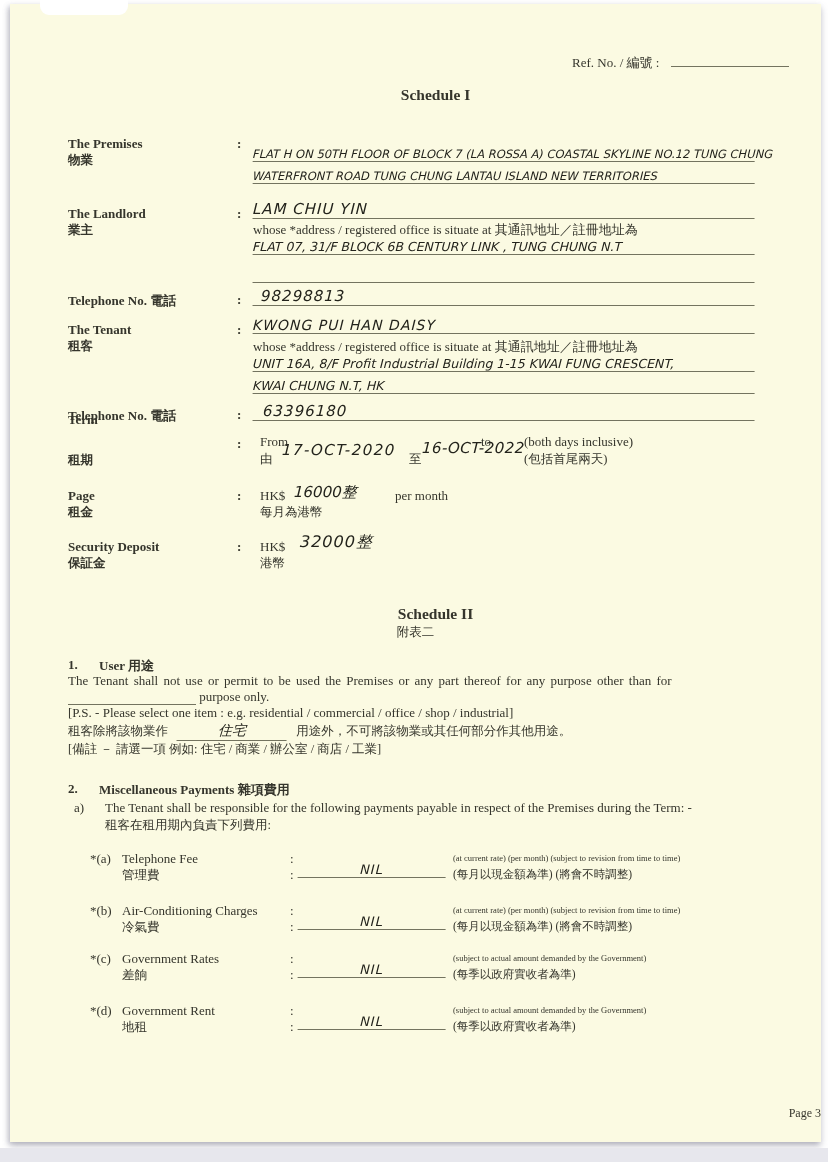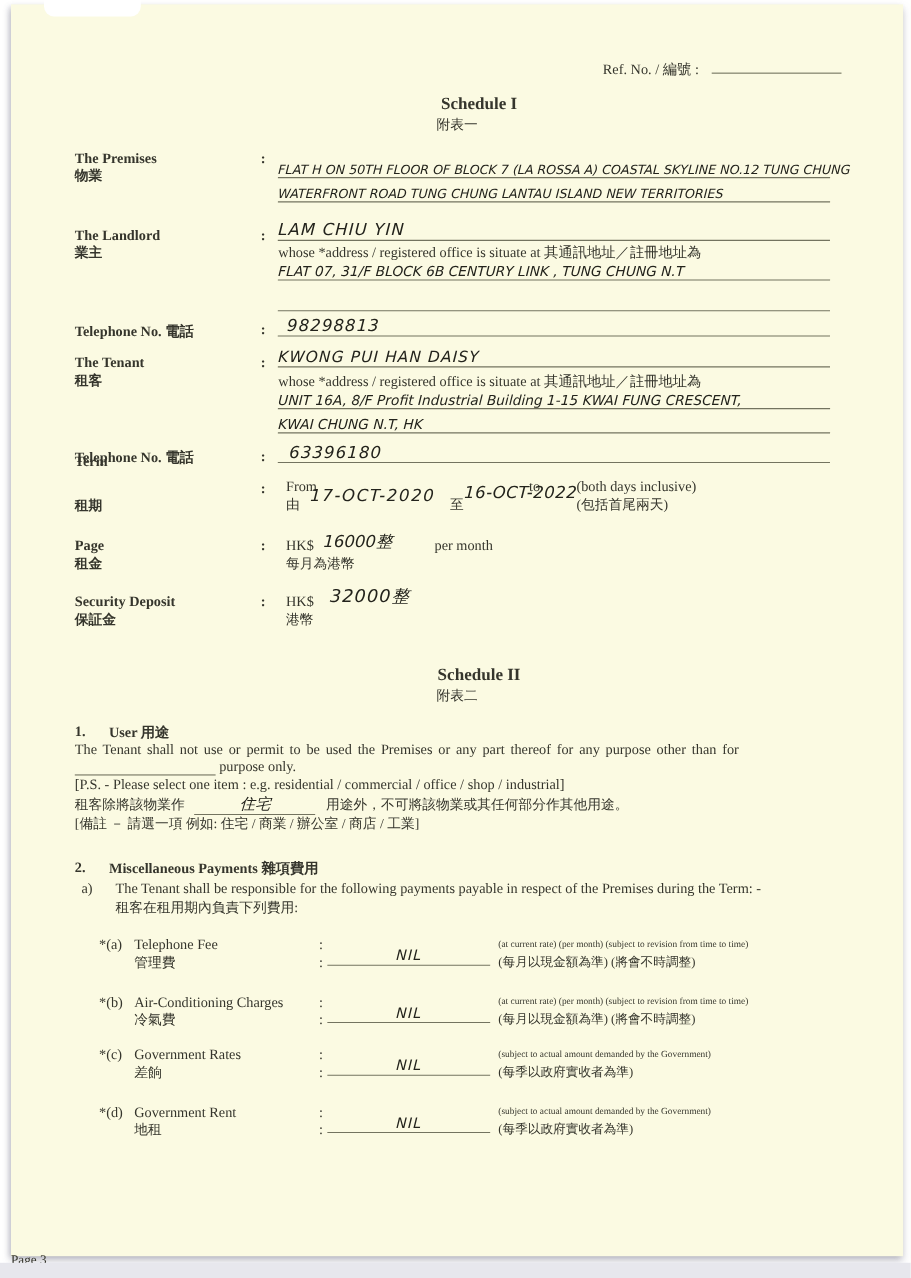--- a/index.html
+++ b/index.html
@@ -26,35 +26,34 @@
   .small-en{font-size:8.5px;}
   .note-zh{font-size:11.5px;}
   .hw{
     font-family:"DejaVu Sans",cursive,sans-serif;
     font-style:italic;color:#23231c;font-size:14px;
     transform:skewX(-3deg);
   }
   .hwline{border-bottom:1.2px solid #73735f;}
   .uline{display:inline-block;border-bottom:1.2px solid #73735f;}
   .center{text-align:center;}
-  .footer{font-size:12px;width:100%;text-align:left;left:0;margin-top:32px;}
+  .footer{font-size:12px;width:100%;text-align:right;left:0;}
 </style>
 </head>
 <body>
 
 <div class="page">
   <div class="top-tab"></div>
 
-  <div class="abs en" style="top:48px;left:538px">
+  <div class="abs en" style="top:48px;left:562px">
     <span>Ref. No. / 編號  :</span>
     <span class="uline" style="width:118px;height:14px;margin-left:8px"></span>
   </div>
 
   <div class="abs title" style="top:82px">Schedule I</div>
-  <div class="abs subtitle" style="top:101px">附表一</div>
 
   <div class="abs lbl" style="top:132px;left:58px">The Premises</div>
   <div class="abs lbl zh" style="top:148px;left:58px">物業</div>
   <div class="abs colon" style="top:132px;left:227px">:</div>
   <div class="abs hw hwline" style="top:143px;left:243px;width:502px;font-size:11.5px">FLAT H ON 50TH FLOOR OF BLOCK 7 (LA ROSSA A) COASTAL SKYLINE NO.12 TUNG CHUNG</div>
   <div class="abs hw hwline" style="top:165px;left:243px;width:502px;font-size:11.5px">WATERFRONT ROAD TUNG CHUNG LANTAU ISLAND NEW TERRITORIES</div>
 
   <div class="abs lbl" style="top:202px;left:58px">The Landlord</div>
   <div class="abs lbl zh" style="top:218px;left:58px">業主</div>
   <div class="abs colon" style="top:202px;left:227px">:</div>

